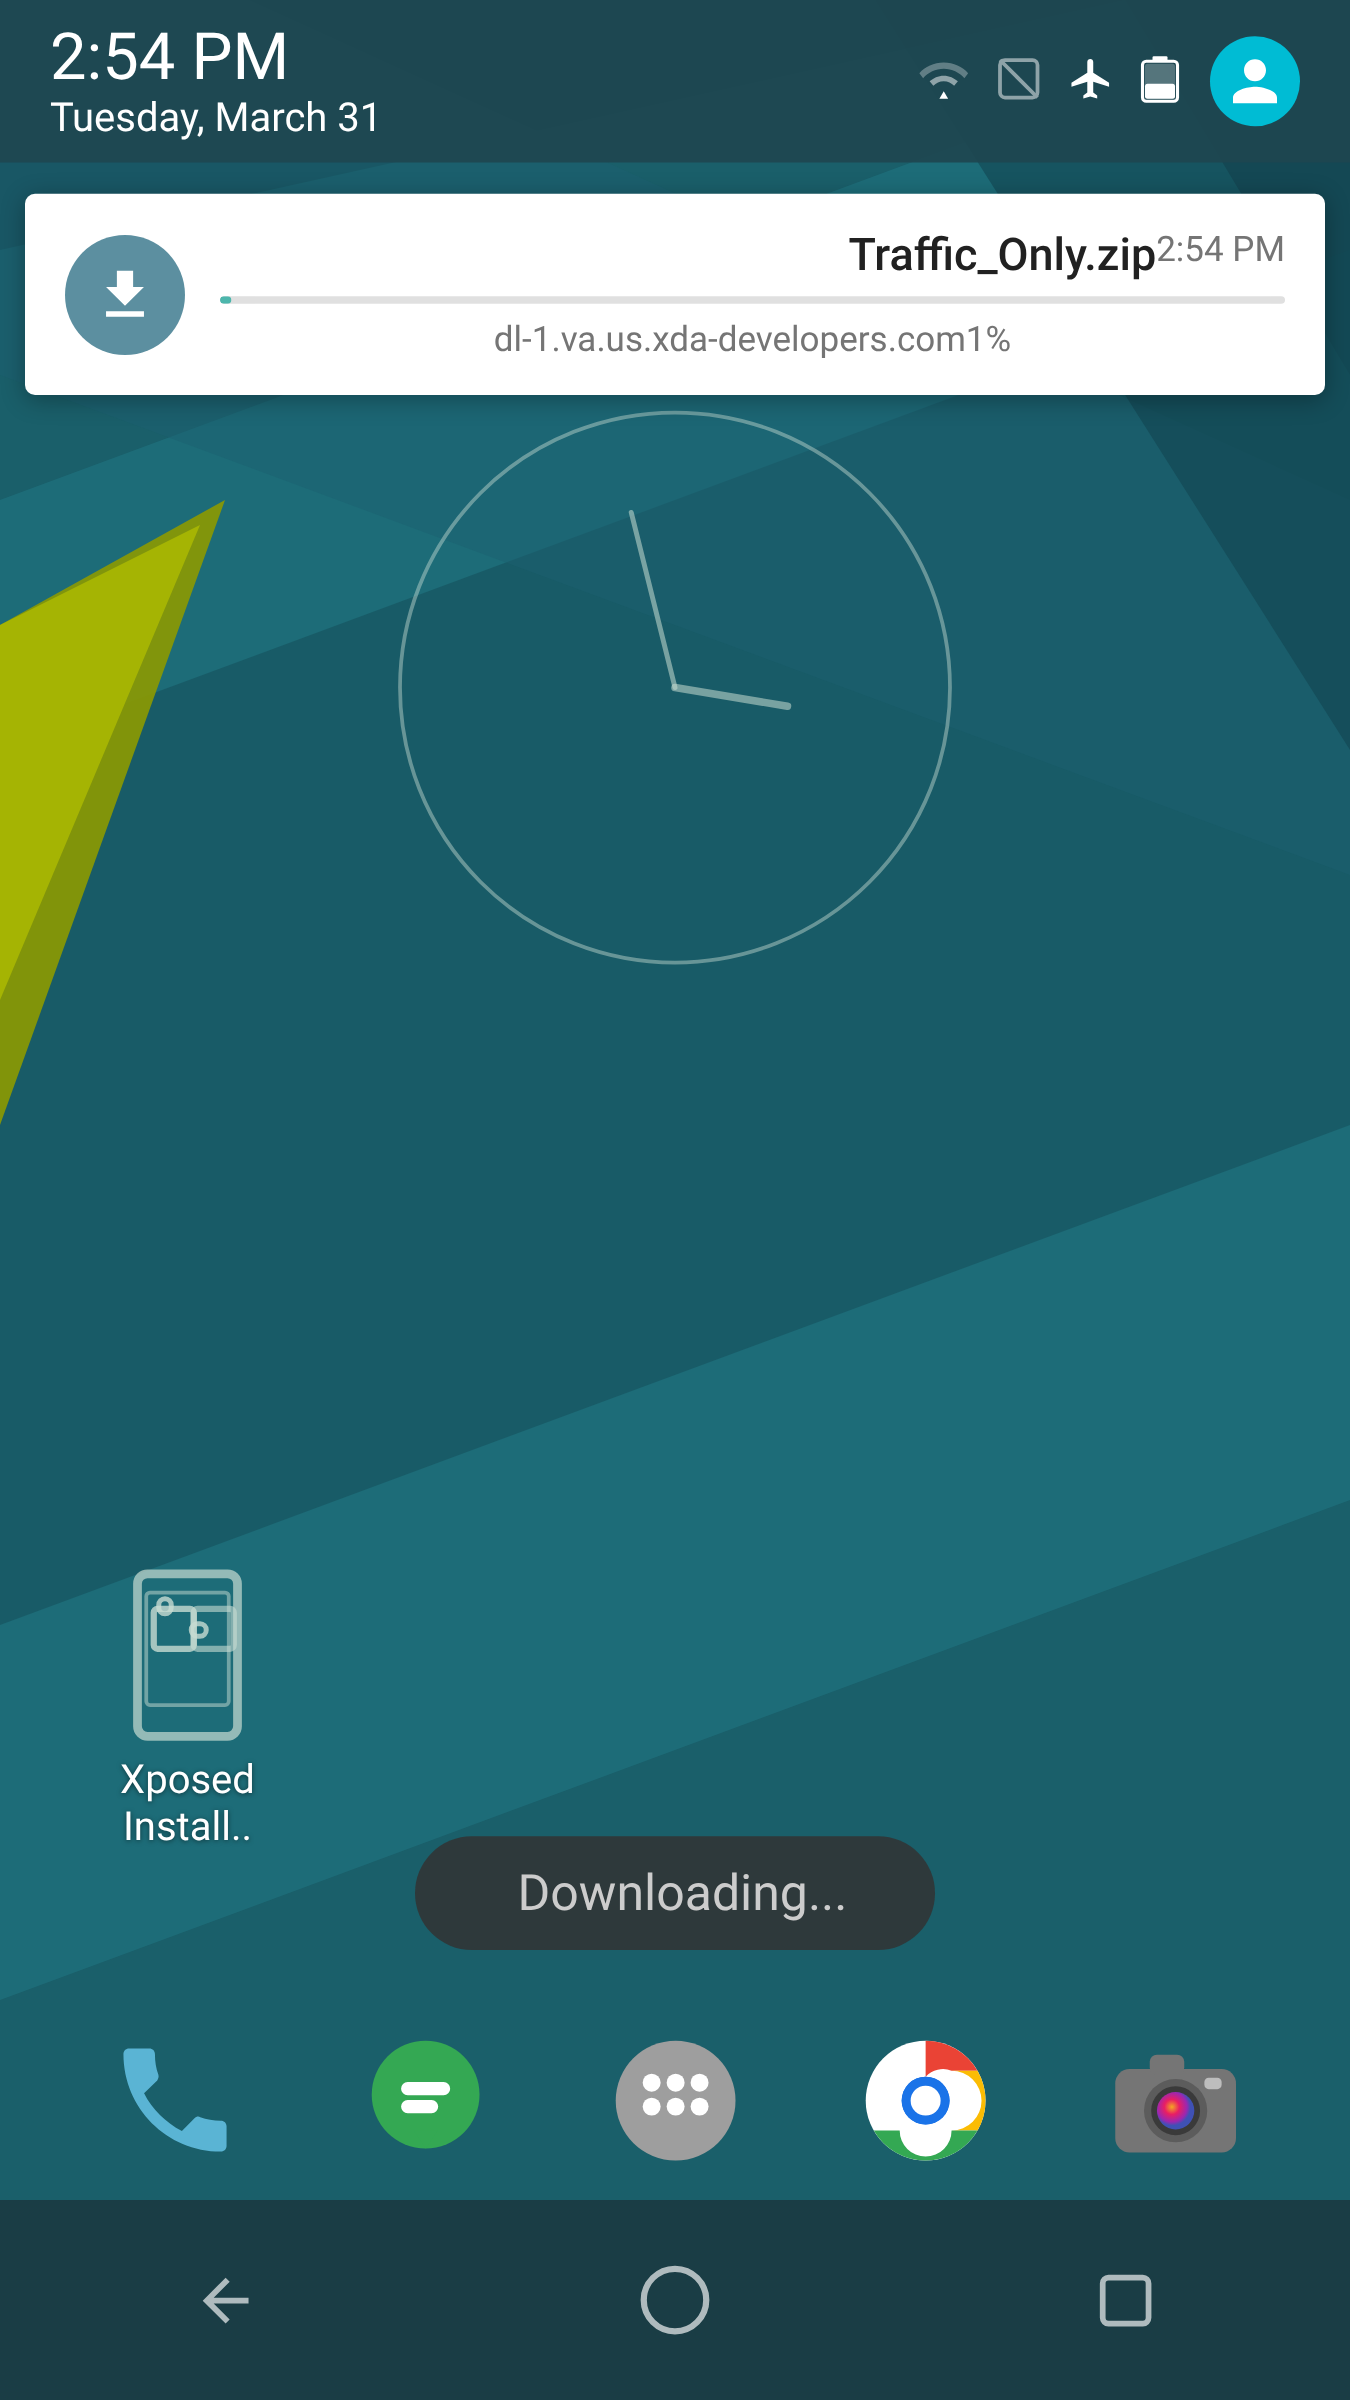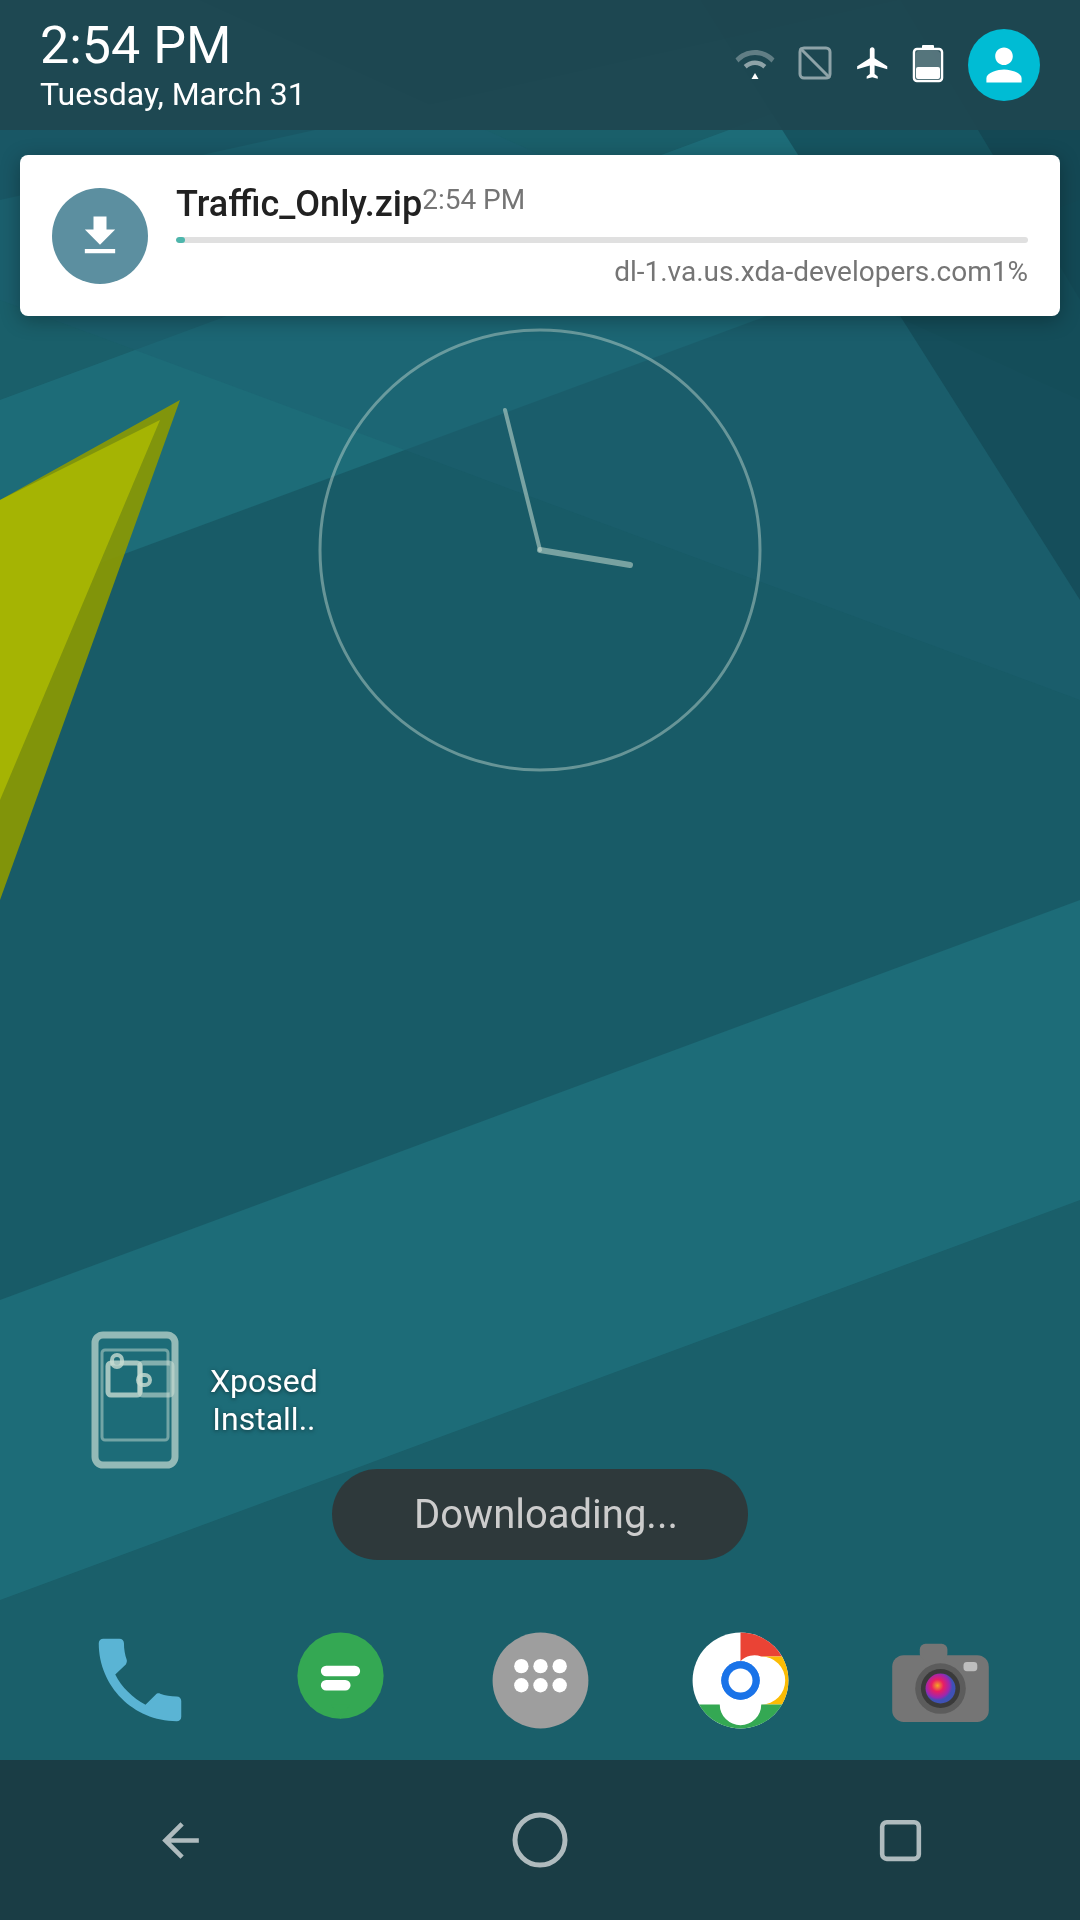--- a/index.html
+++ b/index.html
@@ -101,21 +101,21 @@
       justify-content: center;
       flex-shrink: 0;
     }
 
     .notif-content {
       flex: 1;
     }
 
     .notif-header {
       display: flex;
-      justify-content: flex-start;
+      justify-content: flex-end;
       align-items: flex-start;
       margin-bottom: 12px;
     }
 
     .notif-title {
       font-size: 36px;
       font-weight: 500;
       color: #212121;
     }
 
@@ -134,21 +134,21 @@
     }
 
     .progress-bar-fill {
       height: 100%;
       background: #4db6ac;
       border-radius: 3px;
     }
 
     .notif-bottom {
       display: flex;
-      justify-content: flex-end;
+      justify-content: center;
     }
 
     .notif-source {
       font-size: 28px;
       color: #757575;
     }
 
     .notif-percent {
       font-size: 28px;
       color: #757575;
@@ -175,20 +175,21 @@
       bottom: 440px;
       left: 0;
       right: 0;
       padding: 0 60px;
       display: flex;
       justify-content: space-between;
     }
 
     .app-icon-item {
       display: flex;
+      flex-direction: column;
       align-items: center;
       width: 180px;
     }
 
     .app-icon-box {
       width: 160px;
       height: 160px;
       display: flex;
       align-items: center;
       justify-content: center;

